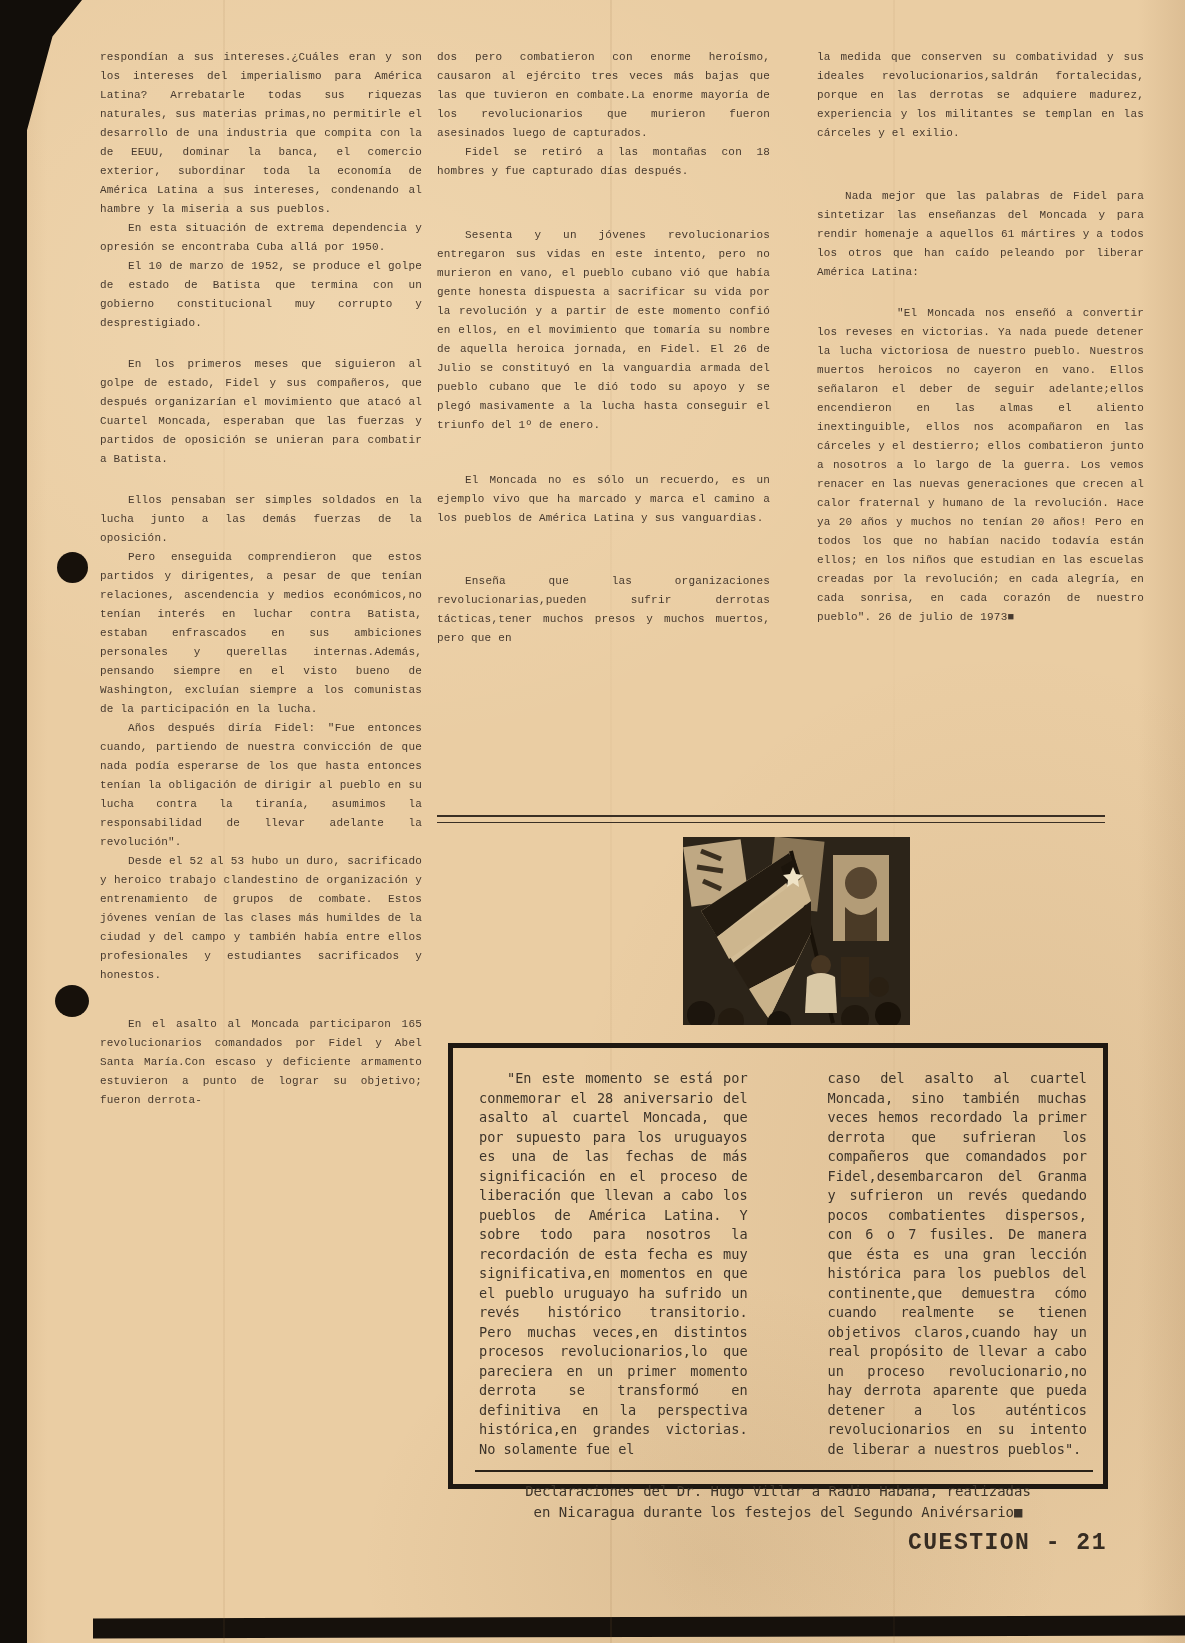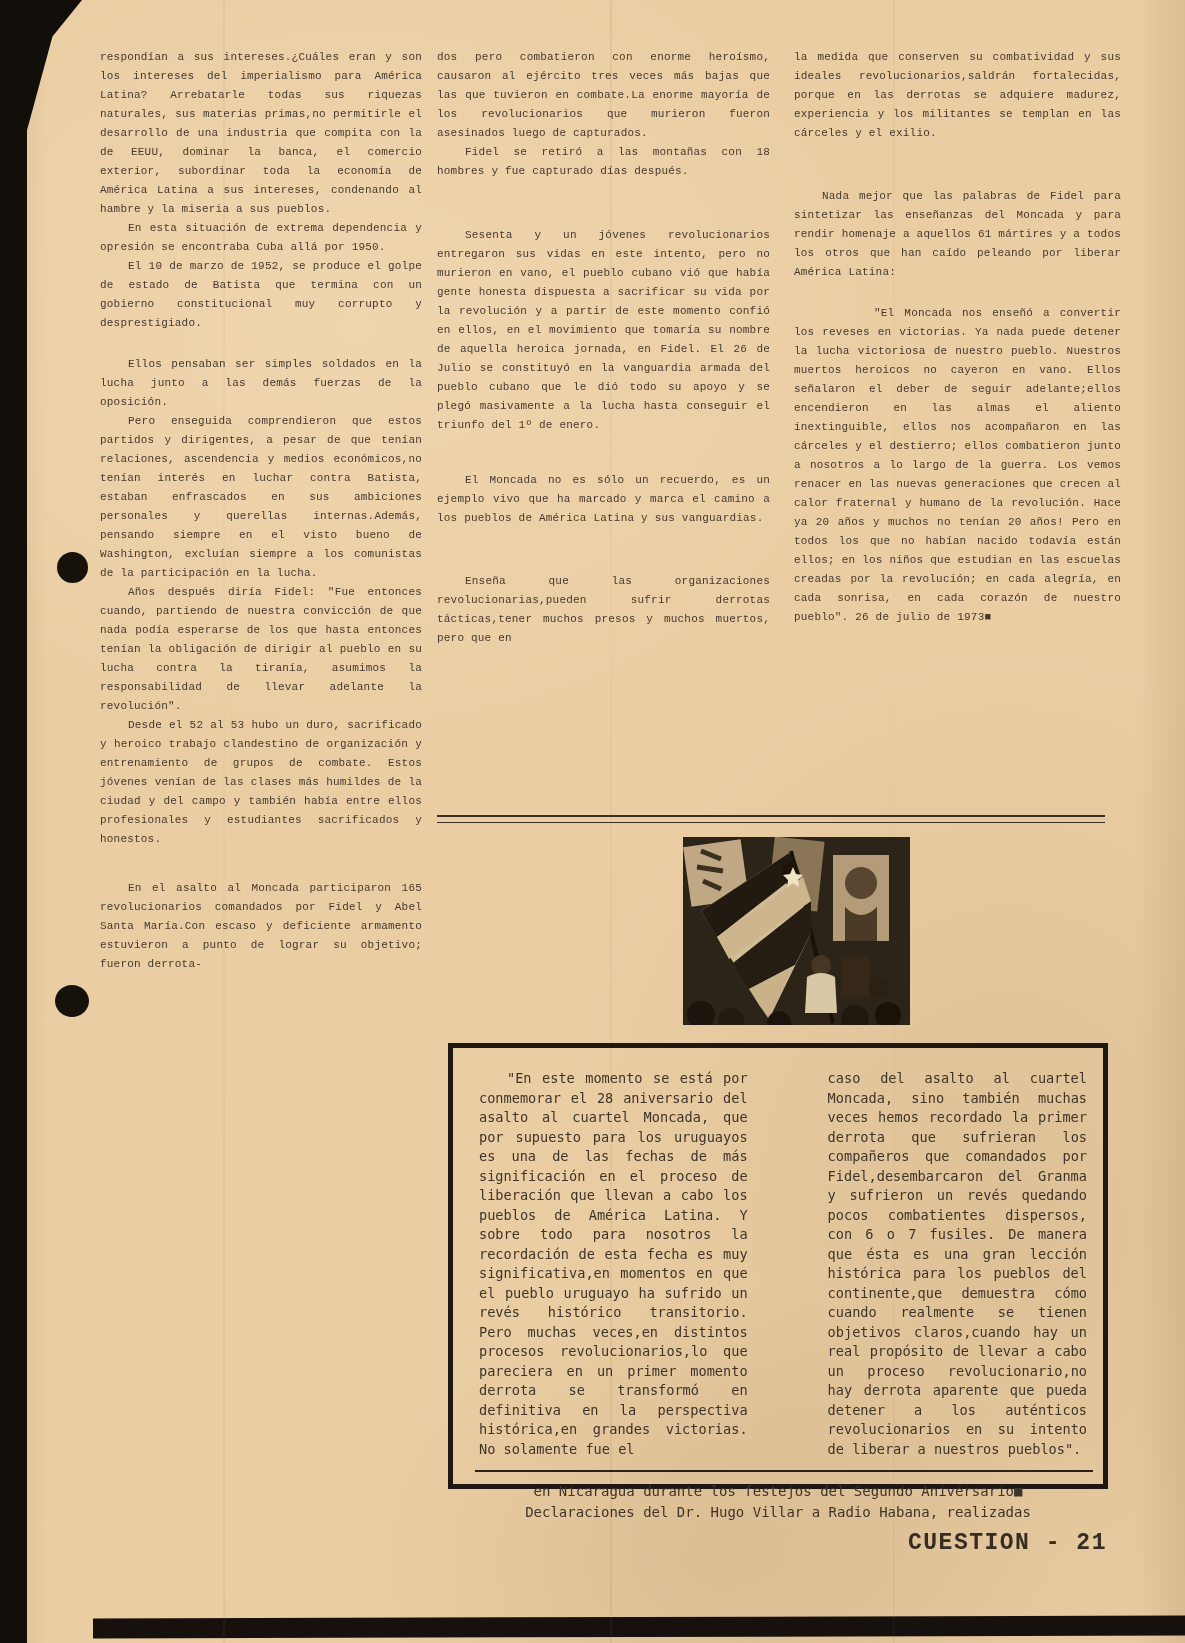--- a/index.html
+++ b/index.html
@@ -34,21 +34,21 @@
   .col p{margin:0;text-indent:28px;}
   .col p.noindent{text-indent:0;}
   .col p.gap{margin-top:22px;}
   .col p.gap-sm{margin-top:30px;}
   .col p.gap-md{margin-top:36px;}
   .col p.gap-lg{margin-top:44px;}
   .col p.gap-xl{margin-top:45px;}
   .col p.deep{text-indent:80px;}
   .col-1{left:100px;width:322px;}
   .col-2{left:437px;width:333px;}
-  .col-3{left:794px;width:327px;}
+  .col-3{left:817px;width:327px;}
 
   .double-rule{position:absolute;left:437px;top:815px;width:668px;height:5px;
     border-top:2px solid #3a2f24;border-bottom:1px solid #3a2f24;}
 
   .photo{position:absolute;left:683px;top:837px;width:227px;height:188px;background:#2c2419;overflow:hidden;}
 
   .quote-box{position:absolute;left:448px;top:1043px;width:650px;height:436px;
     border:5px solid #1e1812;background:transparent;}
   .quote-cols{display:flex;padding:21px 16px 0 26px;gap:40px;
     font-family:"DejaVu Sans Mono", monospace;font-size:13.6px;line-height:19.5px;
@@ -74,20 +74,21 @@
   <div class="hole hole-1"></div>
   <div class="hole hole-2"></div>
   <div class="crease" style="left:223px;opacity:.5;"></div>
   <div class="crease" style="left:610px;opacity:.6;"></div>
   <div class="crease" style="left:893px;opacity:.35;"></div>
 
   <div class="col col-1">
     <p class="noindent">respondían a sus intereses.¿Cuáles eran y son los intereses del imperialismo para América Latina? Arrebatarle todas sus riquezas naturales, sus materias primas,no permitirle el desarrollo de una industria que compita con la de EEUU, dominar la banca, el comercio exterior, subordinar toda la economía de América Latina a sus intereses, condenando al hambre y la miseria a sus pueblos.</p>
     <p>En esta situación de extrema dependencia y opresión se encontraba Cuba allá por 1950.</p>
     <p>El 10 de marzo de 1952, se produce el golpe de estado de Batista que termina con un gobierno constitucional muy corrupto y desprestigiado.</p>
+    <p class="gap">En los primeros meses que siguieron al golpe de estado, Fidel y sus compañeros, que después organizarían el movimiento que atacó al Cuartel Moncada, esperaban que las fuerzas y partidos de oposición se unieran para combatir a Batista.</p>
     <p class="gap">Ellos pensaban ser simples soldados en la lucha junto a las demás fuerzas de la oposición.</p>
     <p>Pero enseguida comprendieron que estos partidos y dirigentes, a pesar de que tenían relaciones, ascendencia y medios económicos,no tenían interés en luchar contra Batista, estaban enfrascados en sus ambiciones personales y querellas internas.Además, pensando siempre en el visto bueno de Washington, excluían siempre a los comunistas de la participación en la lucha.</p>
     <p>Años después diría Fidel: "Fue entonces cuando, partiendo de nuestra convicción de que nada podía esperarse de los que hasta entonces tenían la obligación de dirigir al pueblo en su lucha contra la tiranía, asumimos la responsabilidad de llevar adelante la revolución".</p>
     <p>Desde el 52 al 53 hubo un duro, sacrificado y heroico trabajo clandestino de organización y entrenamiento de grupos de combate. Estos jóvenes venían de las clases más humildes de la ciudad y del campo y también había entre ellos profesionales y estudiantes sacrificados y honestos.</p>
     <p class="gap-sm">En el asalto al Moncada participaron 165 revolucionarios comandados por Fidel y Abel Santa María.Con escaso y deficiente armamento estuvieron a punto de lograr su objetivo; fueron derrota-</p>
   </div>
 
   <div class="col col-2">
     <p class="noindent">dos pero combatieron con enorme heroísmo, causaron al ejército tres veces más bajas que las que tuvieron en combate.La enorme mayoría de los revolucionarios que murieron fueron asesinados luego de capturados.</p>
     <p>Fidel se retiró a las montañas con 18 hombres y fue capturado días después.</p>
@@ -140,20 +141,20 @@
     </svg>
   </div>
 
   <div class="quote-box">
     <div class="quote-cols">
       <p class="qleft">"En este momento se está por conmemorar el 28 aniversario del asalto al cuartel Moncada, que por supuesto para los uruguayos es una de las fechas de más significación en el proceso de liberación que llevan a cabo los pueblos de América Latina. Y sobre todo para nosotros la recordación de esta fecha es muy significativa,en momentos en que el pueblo uruguayo ha sufrido un revés histórico transitorio. Pero muchas veces,en distintos procesos revolucionarios,lo que pareciera en un primer momento derrota se transformó en definitiva en la perspectiva histórica,en grandes victorias. No solamente fue el</p>
       <p class="qright">caso del asalto al cuartel Moncada, sino también muchas veces hemos recordado la primer derrota que sufrieran los compañeros que comandados por Fidel,desembarcaron del Granma y sufrieron un revés quedando pocos combatientes dispersos, con 6 o 7 fusiles. De manera que ésta es una gran lección histórica para los pueblos del continente,que demuestra cómo cuando realmente se tienen objetivos claros,cuando hay un real propósito de llevar a cabo un proceso revolucionario,no hay derrota aparente que pueda detener a los auténticos revolucionarios en su intento de liberar a nuestros pueblos".</p>
     </div>
     <div class="box-sep"></div>
     <div class="box-caption">
+      <div>Declaraciones del Dr. Hugo Villar a Radio Habana, realizadas</div>
       <div>en Nicaragua durante los festejos del Segundo Anivérsario■</div>
-      <div>Declaraciones del Dr. Hugo Villar a Radio Habana, realizadas</div>
     </div>
   </div>
 
   <div class="footer">CUESTION - 21</div>
 
 </div>
 
 </body></html>

